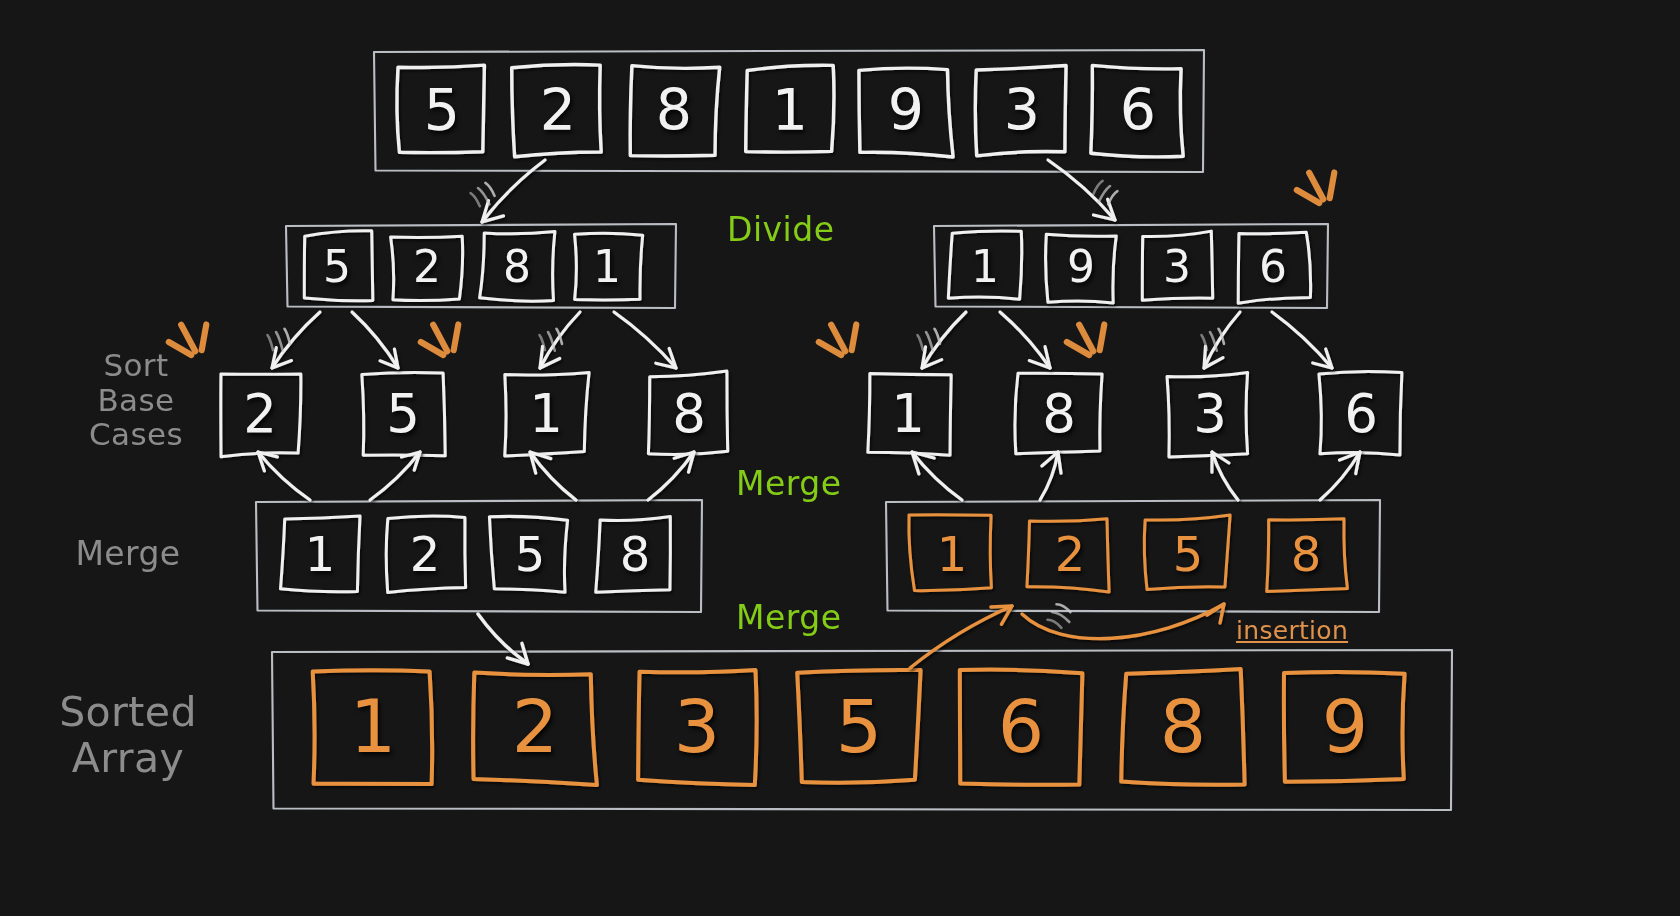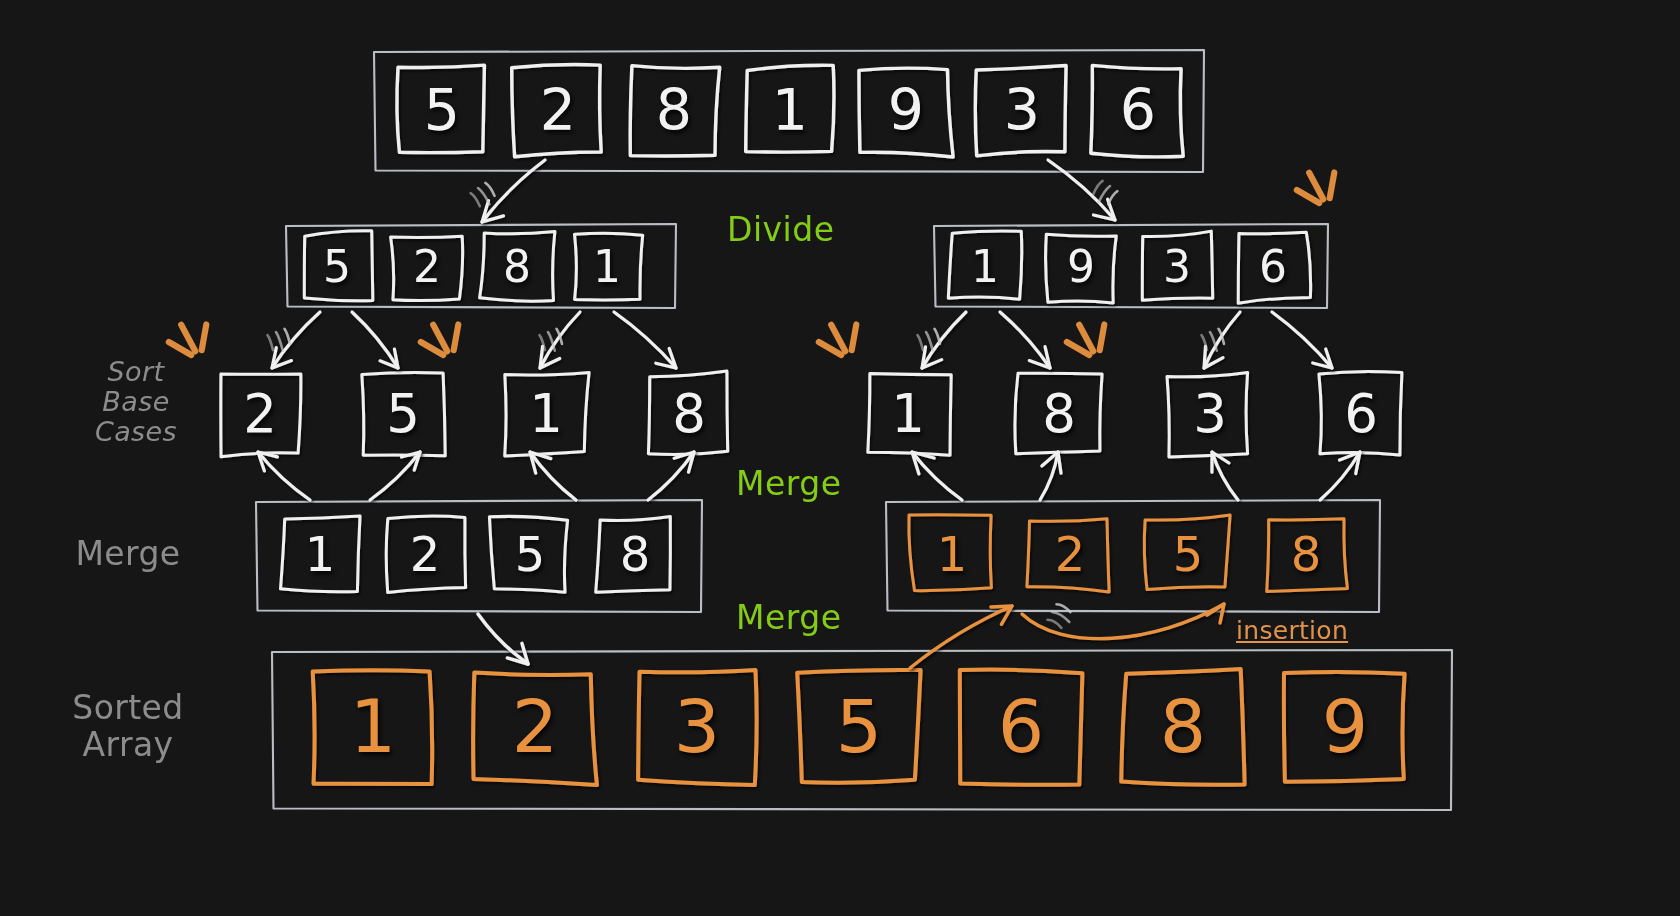--- a/index.html
+++ b/index.html
@@ -264,25 +264,25 @@
         </g>
         <g>
           <line x1="1319.3" y1="203.0" x2="1296.8" y2="190.0" stroke="#e8923f" stroke-width="6.2" stroke-linecap="round" opacity="0.95"></line>
           <line x1="1323.3" y1="199.2" x2="1309.2" y2="172.7" stroke="#e8923f" stroke-width="6.2" stroke-linecap="round" opacity="0.95"></line>
           <line x1="1329.7" y1="198.2" x2="1334.3" y2="172.5" stroke="#e8923f" stroke-width="6.2" stroke-linecap="round" opacity="0.95"></line>
         </g>
       </g>
   </svg>
 
   <div id="side-label-layer">
-      <div class="side-label" style="left: 68px; top: 357px; width: 136px; font-size: 27px; font-style: italic;">Sort
+      <div class="side-label" style="left: 68px; top: 348px; width: 136px; font-size: 31px;">Sort
 Base
 Cases</div>
       <div class="side-label" style="left: 58px; top: 536px; width: 140px; font-size: 33px;">Merge</div>
-      <div class="side-label" style="left: 52px; top: 690px; width: 152px; font-size: 33px;">Sorted
+      <div class="side-label" style="left: 52px; top: 690px; width: 152px; font-size: 41px;">Sorted
 Array</div>
     </div>
   <div id="stage-label-layer">
       <div class="stage-label" style="left: 727px; top: 210px;">Divide</div>
       <div class="stage-label" style="left: 736px; top: 464px;">Merge</div>
       <div class="stage-label" style="left: 736px; top: 598px;">Merge</div>
     </div>
   <div id="annot-layer">
       <div class="annot-label" style="left: 1236px; top: 616px; text-decoration: underline;">insertion</div>
     </div>

